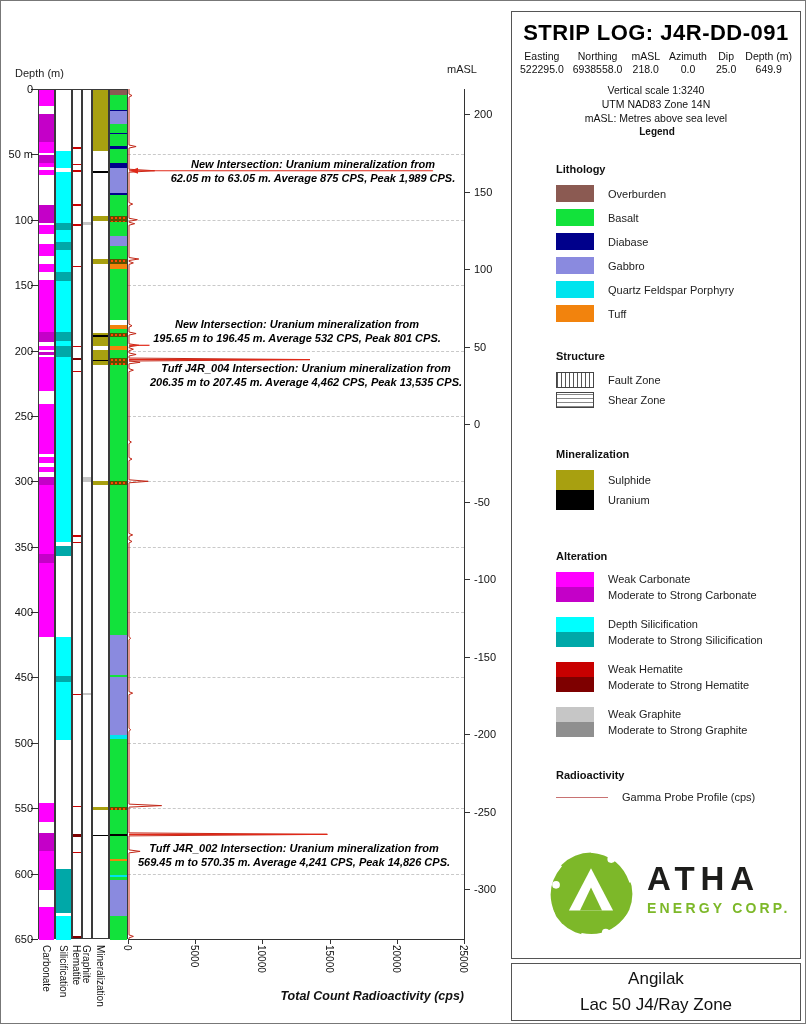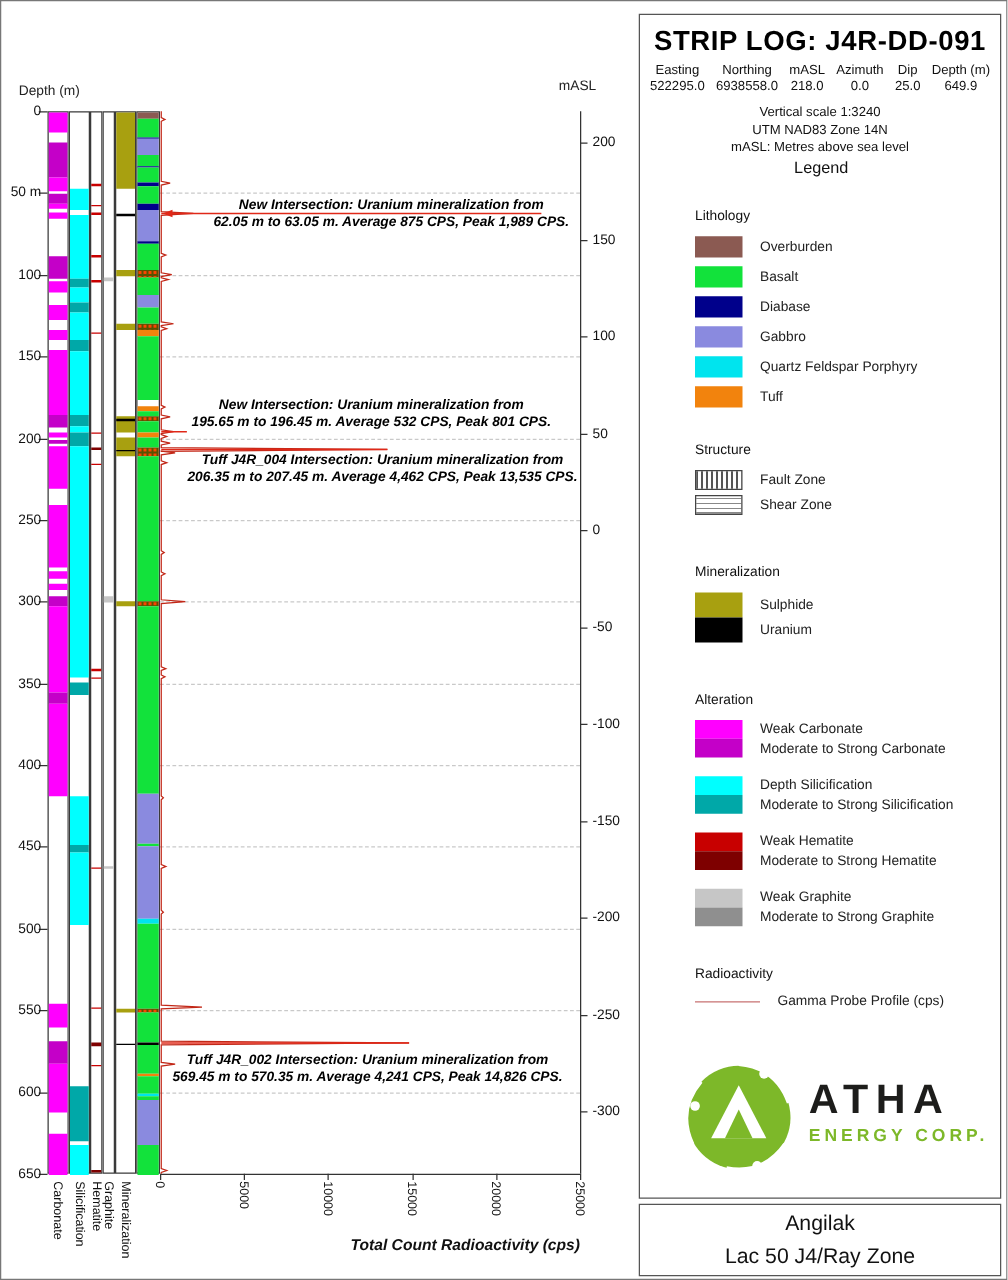--- a/index.html
+++ b/index.html
@@ -27,22 +27,22 @@
   svg.overlay{position:absolute;left:0;top:0;pointer-events:none;}
   
   .panel{position:absolute;left:510px;top:10px;width:290px;height:948px;border:1px solid #555;box-sizing:border-box;background:#fff;}
   .title-block{position:absolute;top:6px;left:0;right:0;text-align:center;}
   .strip-title{font-size:22px;letter-spacing:.5px;color:#000;margin:2px 0 4px 0;font-weight:600;}
   .fields{display:flex;justify-content:center;gap:9px;font-size:10.5px;}
   .field{text-align:center;}
   .field .fv{margin-top:1px;}
   .notes{margin-top:8px;font-size:10.5px;line-height:1.35;}
   .legend-block{position:absolute;top:106px;left:44px;right:12px;}
-  .legend-title{text-align:center;font-size:13px;font-weight:normal;margin:8px 30px 26px 0;}
-  .sec-head{font-size:11px;font-weight:normal;margin:0 0 10px 0;}
+  .legend-title{text-align:center;font-size:10px;font-weight:bold;margin:8px 30px 26px 0;}
+  .sec-head{font-size:11px;font-weight:bold;margin:0 0 10px 0;}
   .li-row{display:flex;align-items:center;margin-bottom:7px;}
   .sw{width:38px;height:17px;margin-right:14px;border:0;flex:0 0 auto;}
   .sw.bordered{border:1px solid #444;box-sizing:border-box;height:16px;}
   .fault-pattern{background-image:repeating-linear-gradient(90deg,#555 0,#555 1px,transparent 1px,transparent 4px);}
   .shear-pattern{background-image:repeating-linear-gradient(0deg,#888 0,#888 1px,transparent 1px,transparent 4px),
                  repeating-linear-gradient(90deg,#fff 0,#fff 1px,transparent 1px,transparent 6px);}
   .li-label{font-size:11px;color:#222;}
   .alt-group{display:flex;margin-bottom:15px;}
   .alt-sw{width:38px;flex:0 0 auto;margin-right:14px;}
   .alt-sw div{height:15px;}

